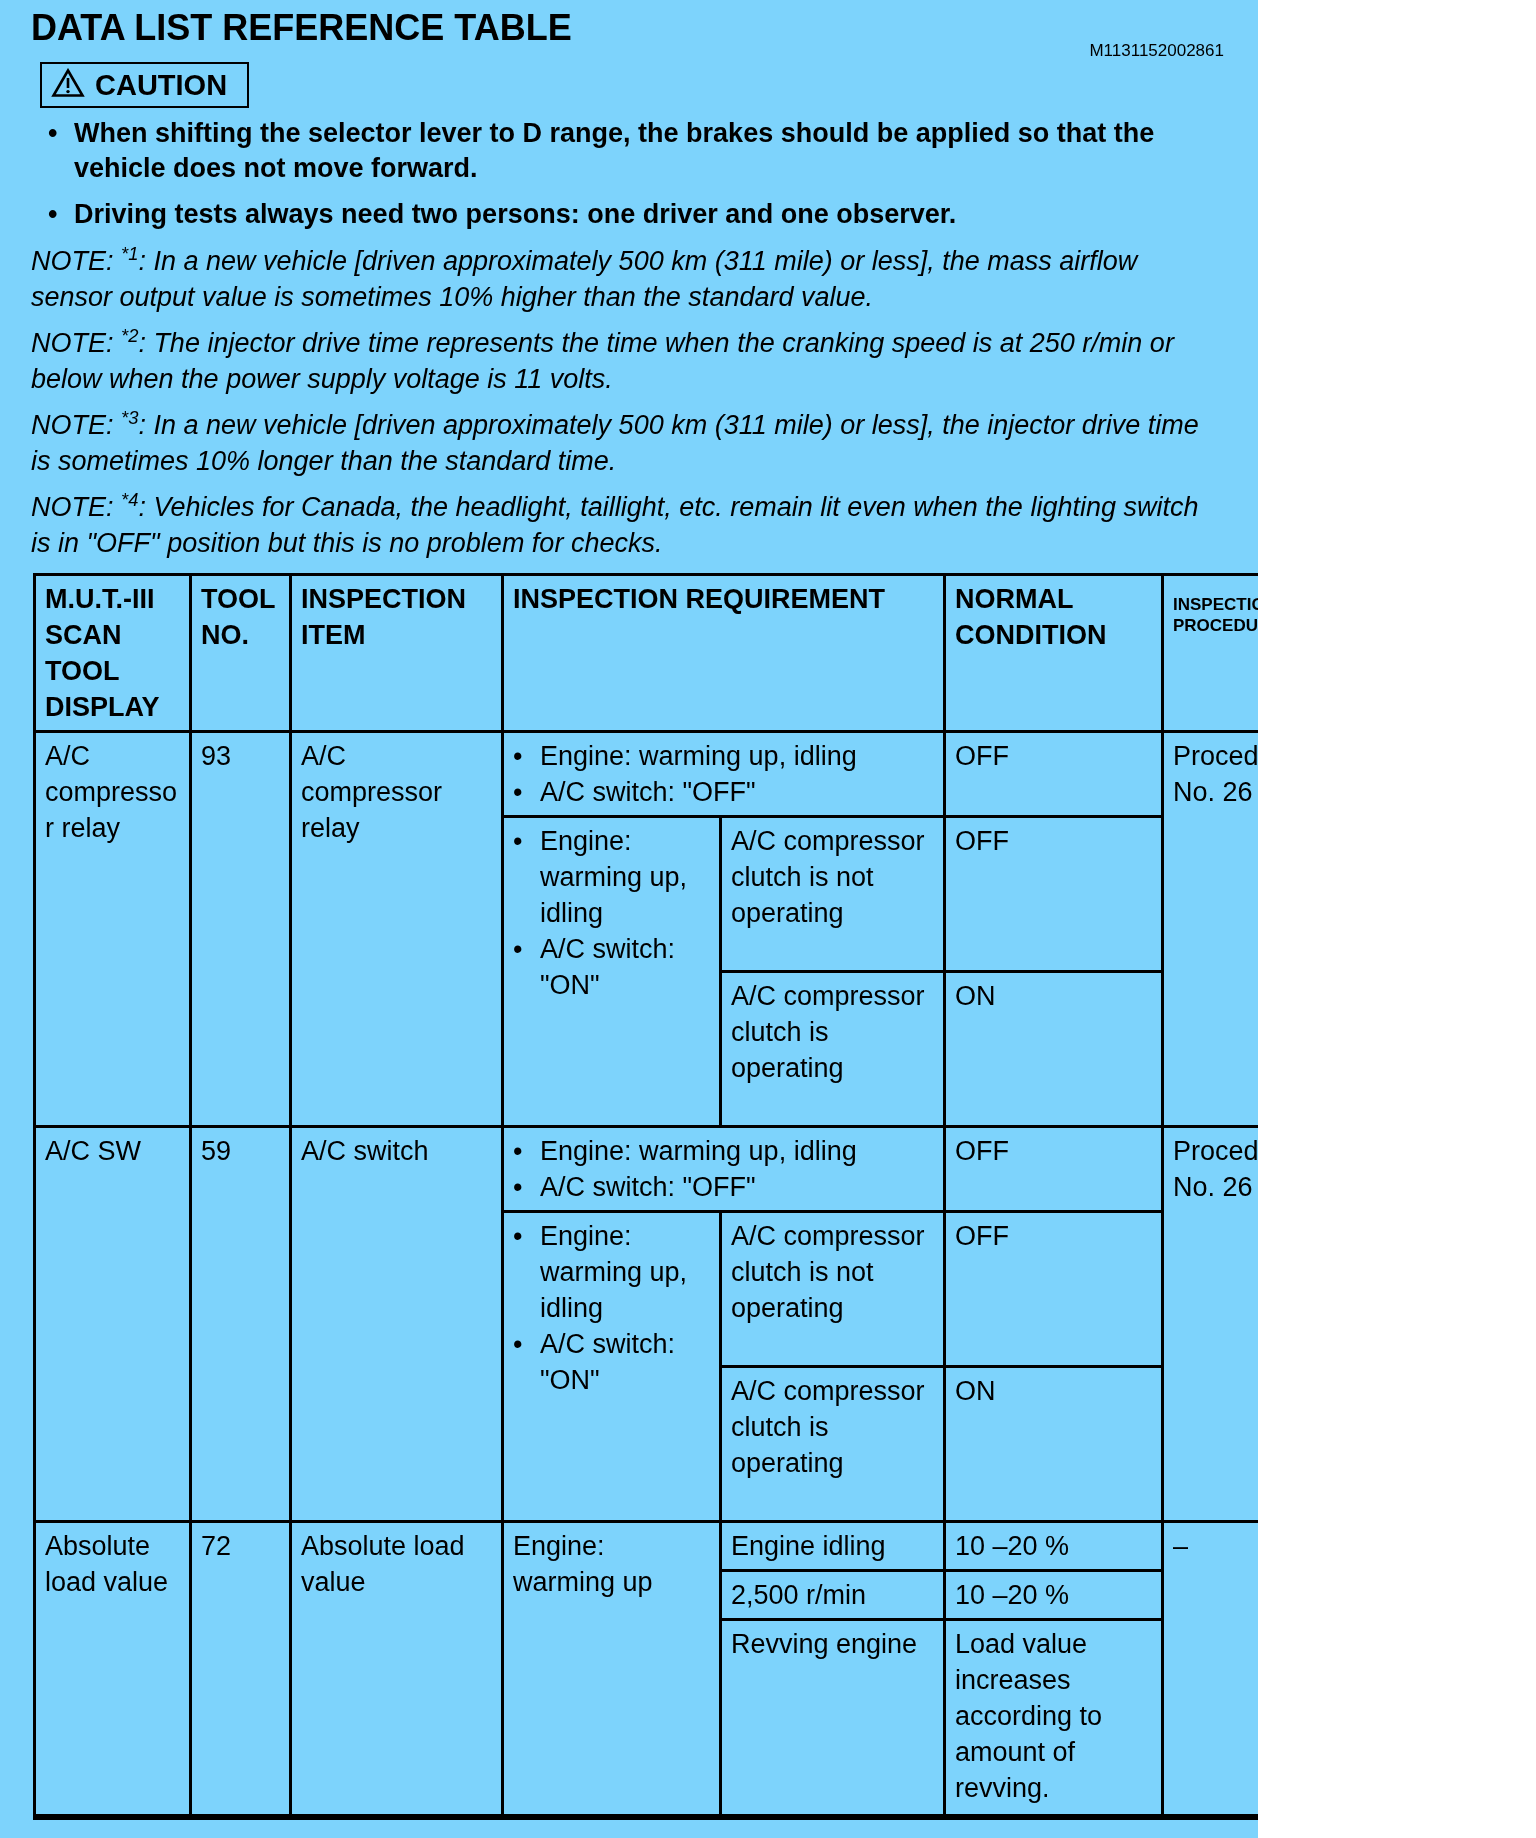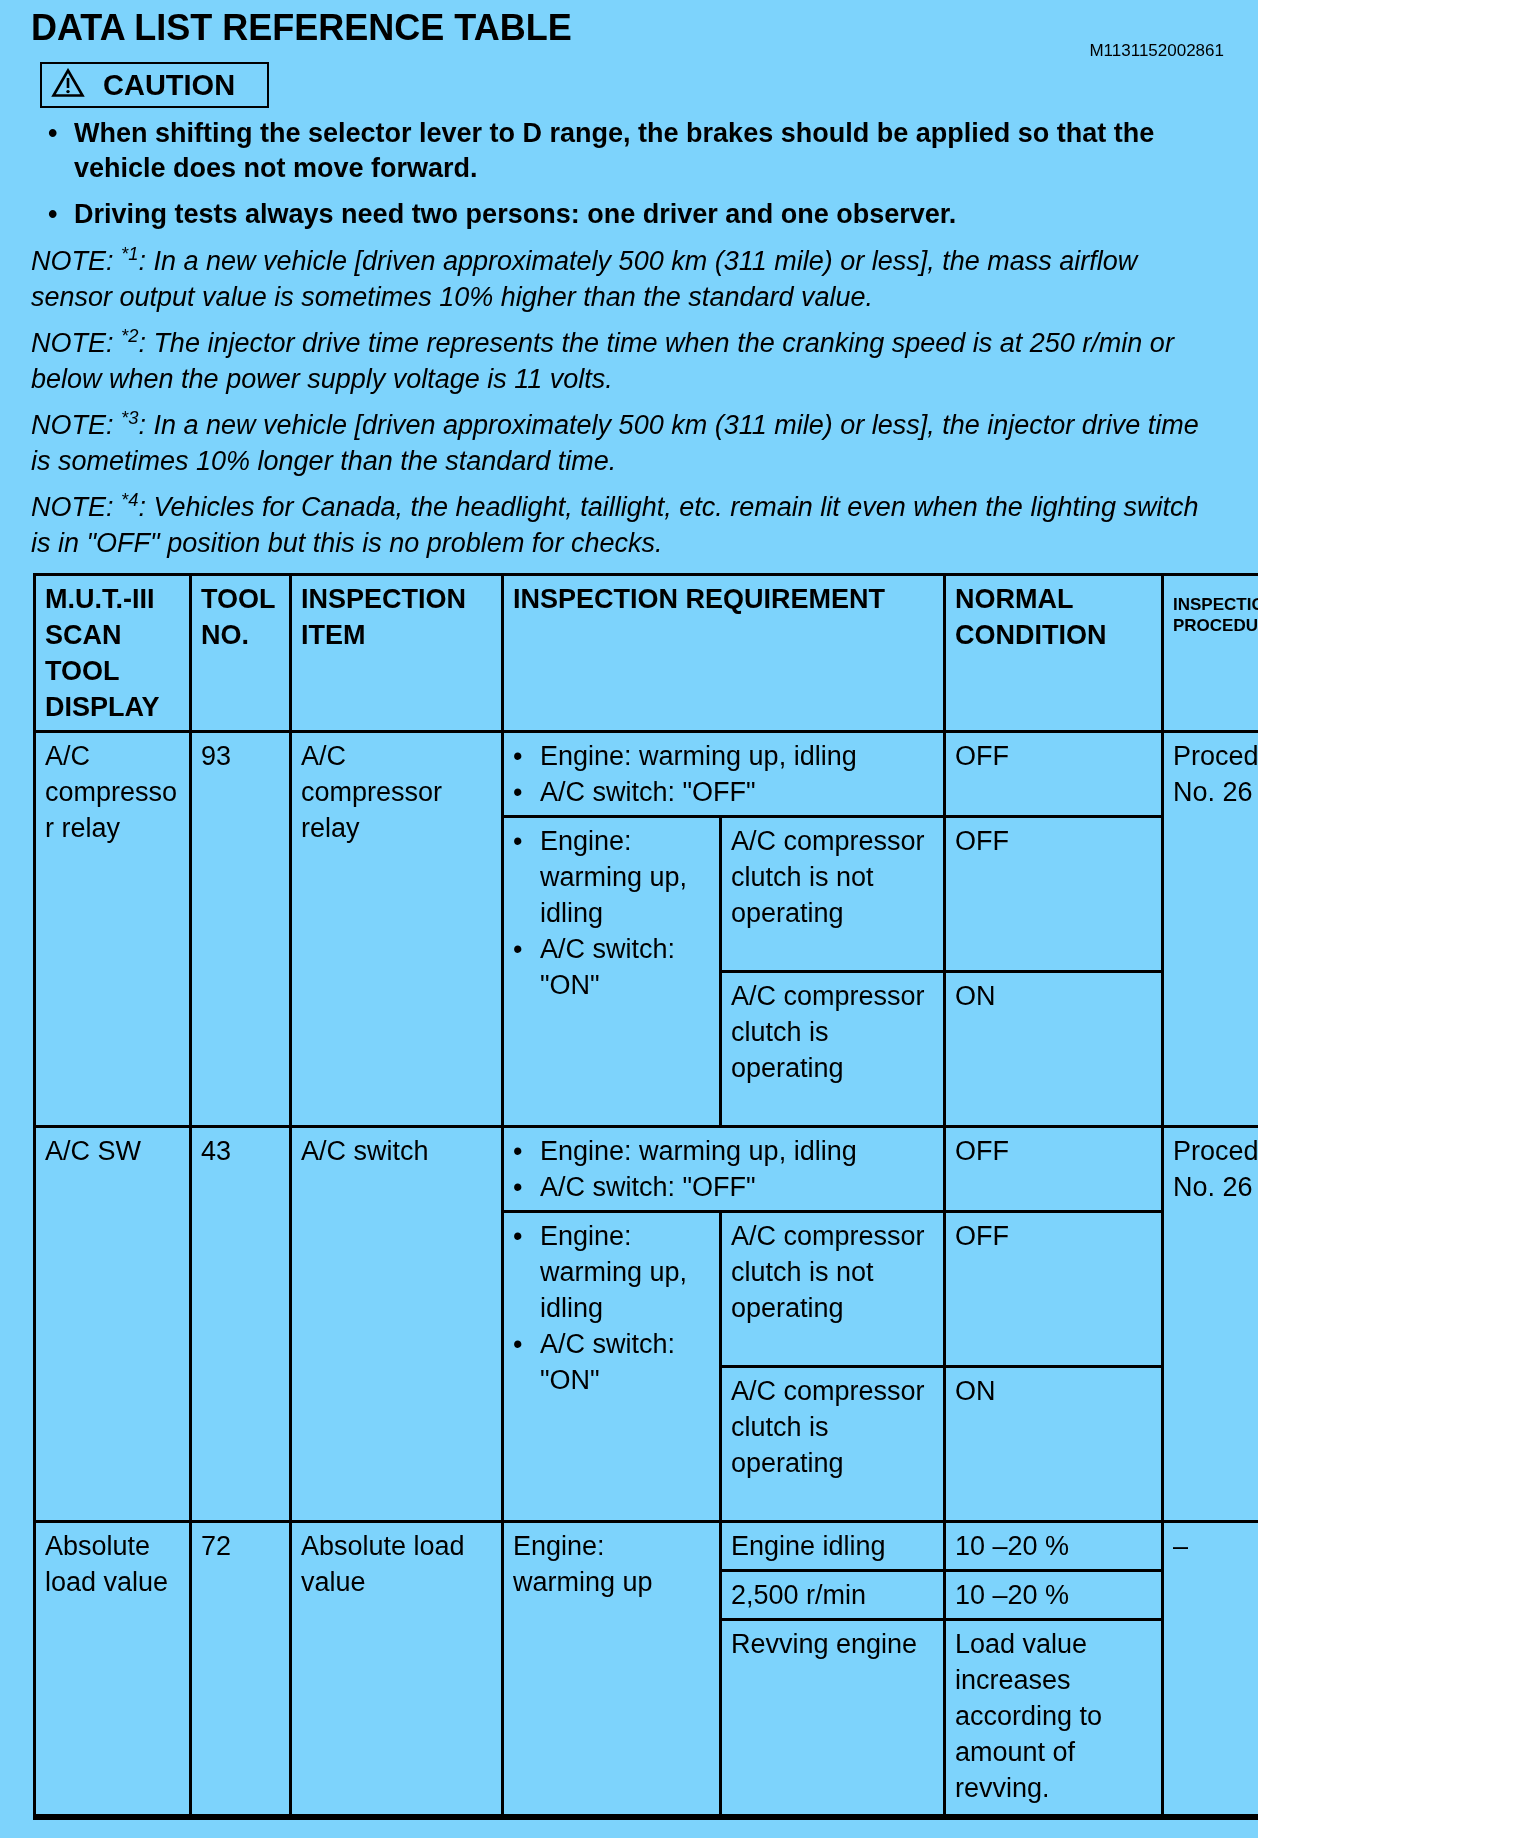--- a/index.html
+++ b/index.html
@@ -3,22 +3,22 @@
 <meta charset="utf-8">
 <style>
   * { box-sizing: border-box; }
   html,body { margin:0; padding:0; background:#fff; }
   body { font-family:"Liberation Sans", sans-serif; color:#000; }
   .page { position:relative; width:1258px; height:1838px; background:#7dd3fc; padding:8px 34px 0 31px; overflow:hidden; }
 
   .title { font-size:36px; font-weight:bold; line-height:40px; margin:0; letter-spacing:0; }
   .doc-code { position:absolute; top:42px; right:34px; font-size:17px; line-height:18px; }
 
-  .caution-box { display:inline-flex; align-items:center; gap:18px; border:2px solid #000;
-                 padding:4px 32px 4px 9px; margin:14px 0 0 9px; }
+  .caution-box { display:inline-flex; align-items:center; gap:10px; border:2px solid #000;
+                 padding:4px 20px 4px 9px; margin:14px 0 0 9px; }
   .caution-box .label { font-weight:bold; font-size:29px; line-height:30px; }
   .warn-icon { display:inline-block; }
 
   .caution-bullets { list-style:none; margin:8px 0 0 0; padding:0 0 0 17px; }
   .caution-bullets li { display:flex; font-weight:bold; font-size:27px; line-height:35px; margin-bottom:11px; max-width:1300px; }
   .caution-bullets li::before { content:"\2022"; flex:0 0 26px; }
 
   .notes { margin-top:8px; }
   .notes p { font-style:italic; font-size:27px; line-height:36px; margin:0 0 10px 0; max-width:1465px; }
   .notes sup { font-size:0.68em; line-height:0; }
@@ -119,21 +119,21 @@
       <td>A/C compressor clutch is not operating</td>
       <td>OFF</td>
     </tr>
     <tr class="rh155">
       <td>A/C compressor clutch is operating</td>
       <td>ON</td>
     </tr>
 
     <tr class="rh85">
       <td rowspan="3">A/C SW</td>
-      <td rowspan="3">43</td>
+      <td rowspan="3">59</td>
       <td rowspan="3">A/C switch</td>
       <td colspan="2">
         <div class="bul">
               <span>Engine: warming up, idling</span>
             </div>
         <div class="bul">
               <span>A/C switch: "OFF"</span>
             </div>
       </td>
       <td>OFF</td>

